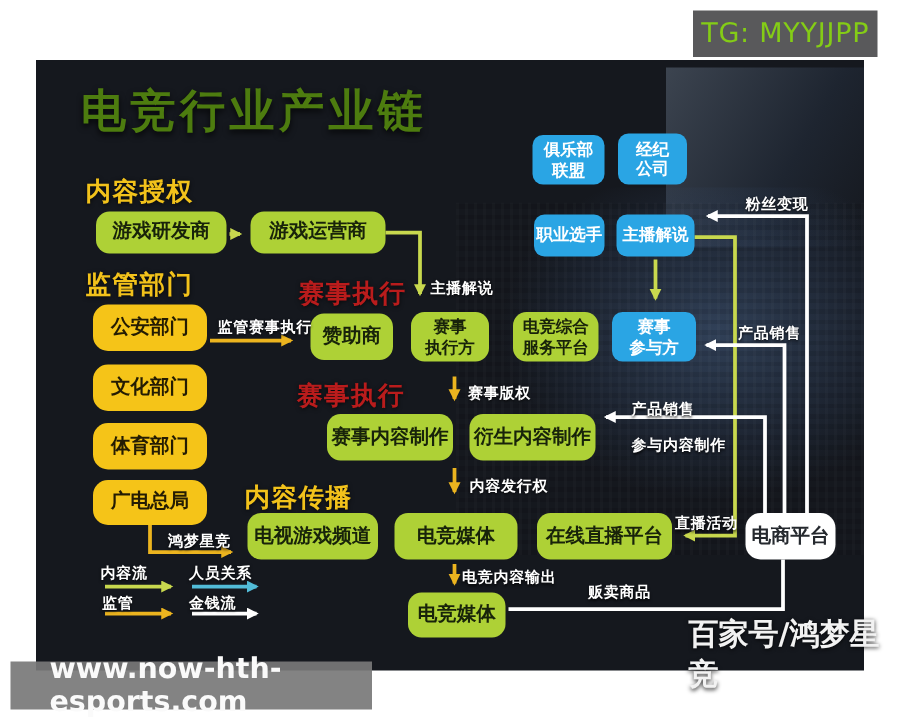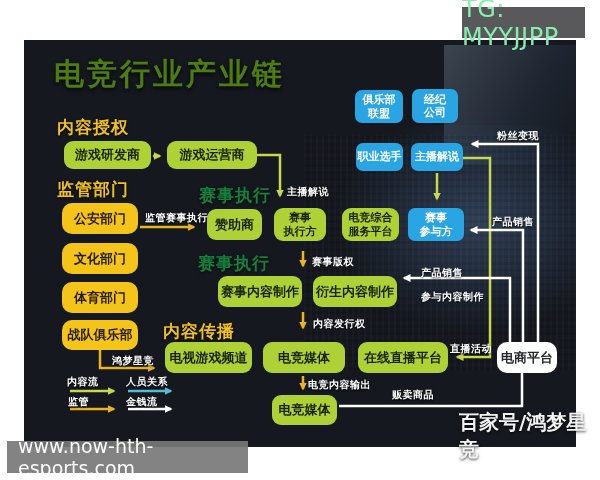--- a/index.html
+++ b/index.html
@@ -23,33 +23,33 @@
   .box.green{background:#aed136;color:#18230a;border-radius:9px;font-size:13px;}
   .box.yellow{background:#f5c418;color:#241c03;border-radius:10px;font-size:13px;}
   .box.blue{background:#2aa5e4;color:#ffffff;border-radius:7px;font-size:11px;}
   .box.white{background:#ffffff;color:#25292e;border-radius:10px;font-size:13px;}
   .box.two{font-size:11px;}
   .box.blue.one{font-size:11px;}
 
   .hd{position:absolute;font-weight:700;font-size:17px;letter-spacing:1px;
       text-shadow:0 1px 3px rgba(0,0,0,.7);}
   .hd.gold{color:#f2c21b;}
-  .hd.green{color:#15803d;}
+  .hd.green{color:#b91c1c;}
   .hd.blue{color:#2fa3e8;}
 
   .title{position:absolute;left:54px;top:54px;font-size:30px;font-weight:700;letter-spacing:3px;
          color:#4d7c0f;text-shadow:0 2px 4px rgba(0,0,0,.8);}
 
   .lbl{position:absolute;color:#ffffff;font-size:10px;font-weight:700;letter-spacing:.5px;
        text-shadow:0 1px 2px rgba(0,0,0,.85);white-space:nowrap;}
 
   .tg-badge{position:absolute;left:462px;top:7px;width:123px;height:31px;background:#59595b;
-            color:#86efac;font-size:24px;display:flex;align-items:center;justify-content:center;letter-spacing:.5px;}
+            color:#84cc16;font-size:18px;display:flex;align-items:center;justify-content:center;letter-spacing:.5px;}
   .watermark{position:absolute;left:7px;top:441px;width:241px;height:32px;background:rgba(120,120,120,.92);
-             color:#fafafa;font-size:19px;display:flex;align-items:center;padding-left:11px;box-sizing:border-box;}
+             color:#fafafa;font-size:19px;display:flex;align-items:center;padding-left:26px;box-sizing:border-box;font-weight:bold;}
   .credit{position:absolute;left:459px;top:409px;color:#f2f2f2;font-size:20px;font-weight:700;
           text-shadow:0 1px 3px rgba(0,0,0,.8);}
 </style>
 </head>
 <body>
 
 <div id="stage">
 
   <div class="photo">
     <div class="photo-glow-stage"></div>
@@ -100,21 +100,21 @@
   <div class="hd green" style="left:199px;top:184px;">赛事执行</div>
   <div class="hd green" style="left:198px;top:252px;">赛事执行</div>
   <div class="hd gold" style="left:163px;top:320px;">内容传播</div>
 
   <div class="box green" style="left:64px;top:141px;width:87px;height:28px;">游戏研发商</div>
   <div class="box green" style="left:167px;top:141px;width:90px;height:28px;">游戏运营商</div>
 
   <div class="box yellow" style="left:62px;top:203px;width:76px;height:31px;">公安部门</div>
   <div class="box yellow" style="left:62px;top:243px;width:76px;height:31px;">文化部门</div>
   <div class="box yellow" style="left:62px;top:282px;width:76px;height:31px;">体育部门</div>
-  <div class="box yellow" style="left:62px;top:320px;width:76px;height:30px;">战队俱乐部</div>
+  <div class="box yellow" style="left:62px;top:320px;width:76px;height:30px;">广电总局</div>
 
   <div class="box blue two" style="left:355px;top:90px;width:48px;height:33px;">俱乐部
 联盟</div>
   <div class="box blue two" style="left:412px;top:89px;width:46px;height:34px;">经纪
 公司</div>
   <div class="box blue one" style="left:356px;top:143px;width:47px;height:28px;">职业选手</div>
   <div class="box blue one" style="left:411px;top:143px;width:52px;height:28px;">主播解说</div>
 
   <div class="box green" style="left:207px;top:209px;width:55px;height:31px;">赞助商</div>
   <div class="box green two" style="left:274px;top:208px;width:52px;height:33px;">赛事

